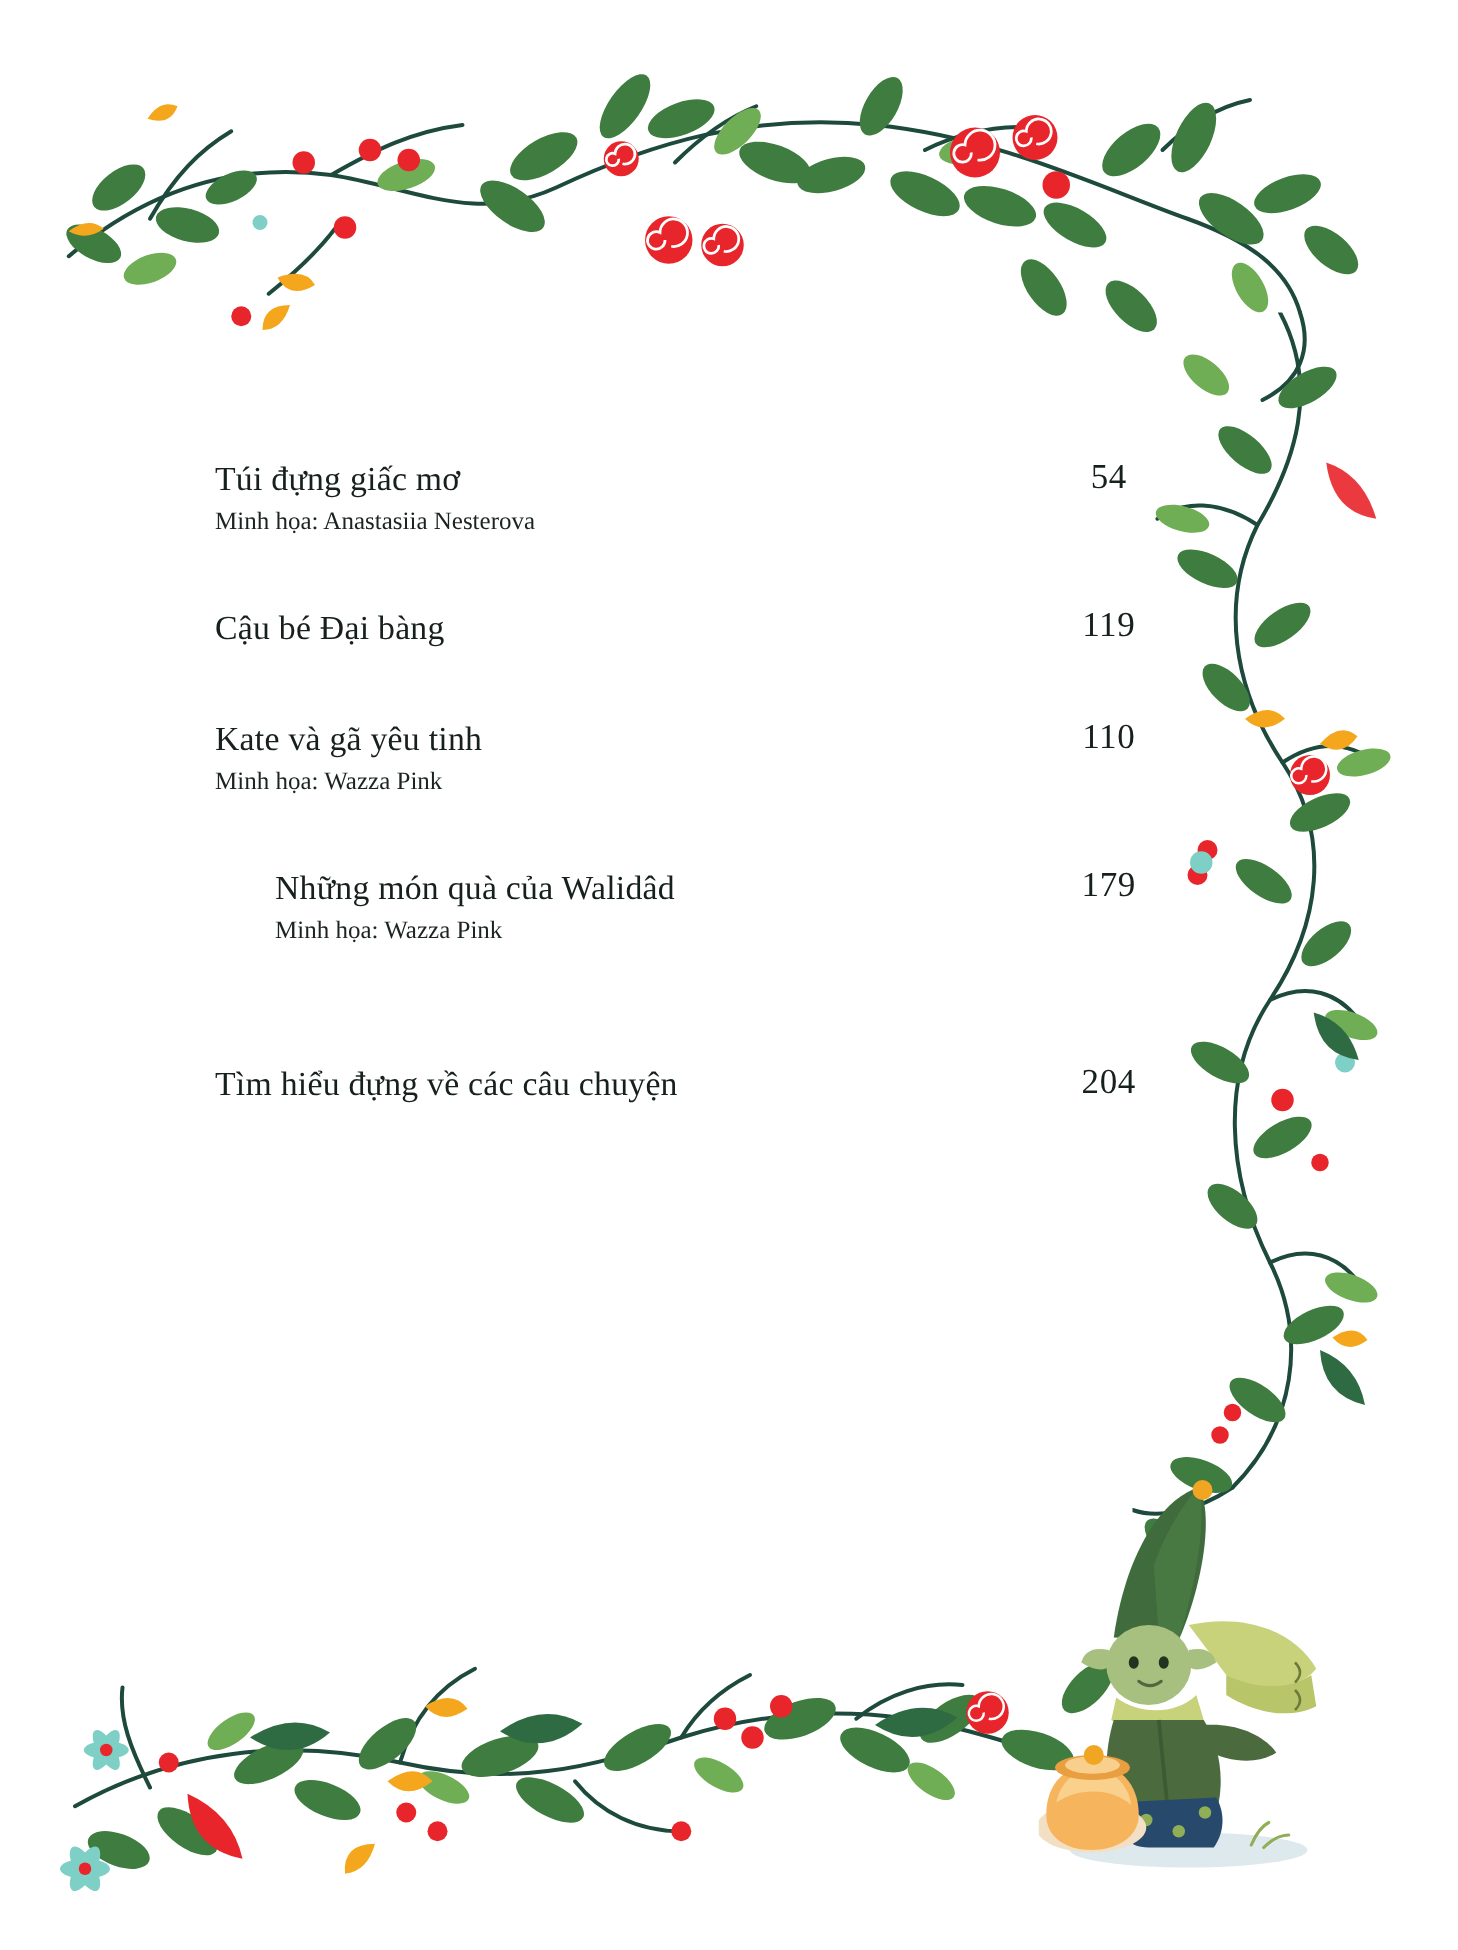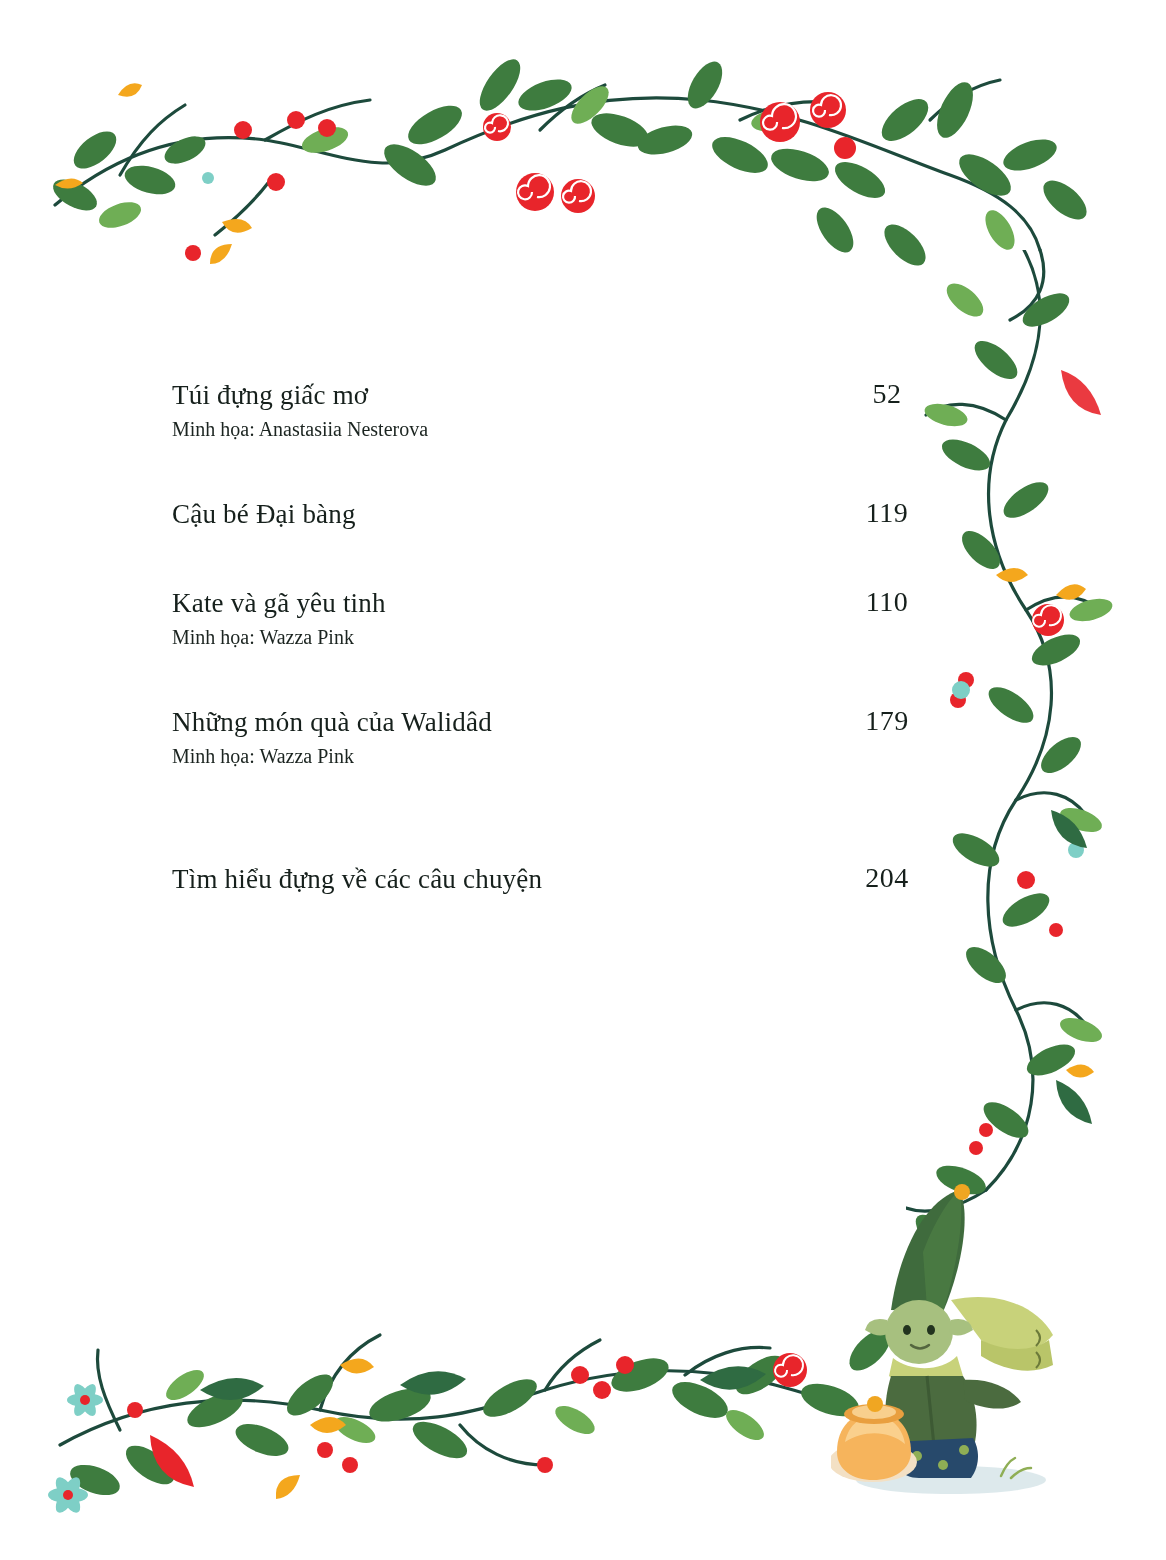--- a/index.html
+++ b/index.html
@@ -28,28 +28,28 @@
   }
   .vine-top { left: 0; top: 0; width: 1166px; height: 340px; }
   .vine-right { right: 0; top: 250px; width: 260px; height: 1060px; }
   .vine-bottom { left: 0; bottom: 0; width: 1166px; height: 280px; }
   .gnome-wrap { position: absolute; right: 105px; bottom: 50px; width: 230px; height: 330px; }
 
   
   .toc {
     position: absolute;
     left: 172px;
-    top: 380px;
+    top: 368px;
     width: 700px;
   }
   .toc-entry {
     position: relative;
     margin-bottom: 58px;
   }
-  .toc-entry.gap-extra { margin-bottom: 96px; }
+  .toc-entry.gap-extra { margin-bottom: 96px; margin-left: 48px; }
 
   .toc-title {
     font-size: 27px;
     line-height: 1.15;
     letter-spacing: 0.2px;
     color: #16201c;
     font-family: "Liberation Serif", serif;
   }
   .toc-illus {
     margin-top: 6px;
@@ -334,21 +334,21 @@
       <path d="M170 296 q6 -14 14 -18"></path>
       <path d="M180 298 q10 -10 20 -10"></path>
     </g>
   </svg>
 
   <div class="toc">
 
     <div class="toc-entry">
       <div class="toc-title">Túi đựng giấc mơ</div>
       <div class="toc-illus">Minh họa: Anastasiia Nesterova</div>
-      <div class="toc-page">52</div>
+      <div class="toc-page">54</div>
     </div>
 
     <div class="toc-entry">
       <div class="toc-title">Cậu bé Đại bàng</div>
       <div class="toc-page">119</div>
     </div>
 
     <div class="toc-entry">
       <div class="toc-title">Kate và gã yêu tinh</div>
       <div class="toc-illus">Minh họa: Wazza Pink</div>

